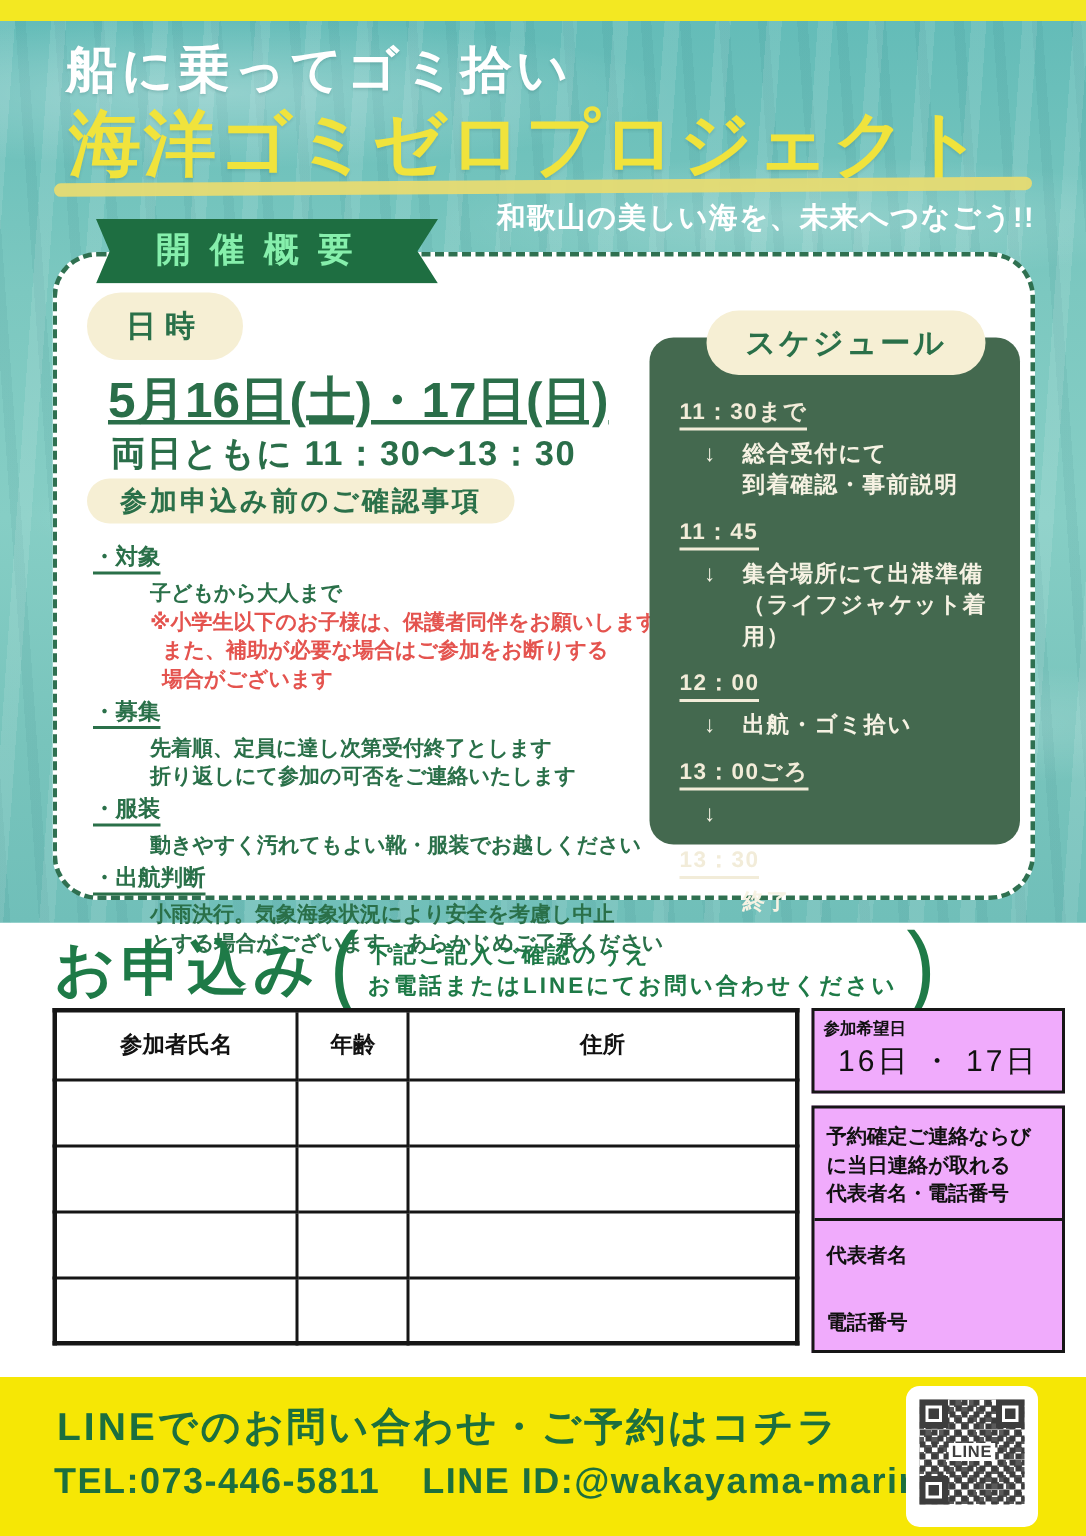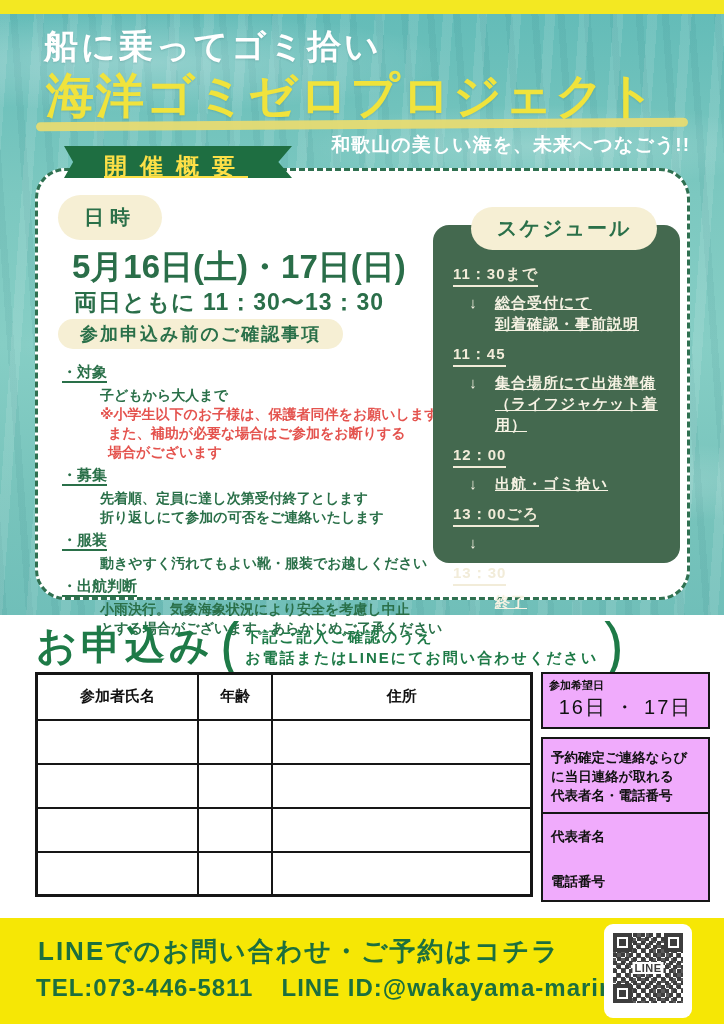--- a/index.html
+++ b/index.html
@@ -24,42 +24,42 @@
   }
 
   .title1 { position:absolute; left:44px; top:24px; font-size:34px; color:#ffffff; letter-spacing:3px; text-shadow:0 1px 2px rgba(0,60,60,.15); }
   .title2 { position:absolute; left:46px; top:64px; font-size:48px; color:#f0e33c; letter-spacing:2px; text-shadow:0 1px 2px rgba(0,60,60,.12); white-space:nowrap; }
   .brush-underline { position:absolute; left:36px; top:120px; width:652px; height:9px; background:#e6db72; border-radius:5px; transform:rotate(-0.4deg); opacity:.95; }
   .tagline { position:absolute; right:34px; top:132px; font-size:19px; color:#ffffff; letter-spacing:1px; }
 
   
   .panel { position:absolute; left:35px; top:168px; width:655px; height:432px; background:#ffffff; border:3px dashed #2f7050; border-radius:30px; }
 
-  .ribbon { position:absolute; left:64px; top:146px; height:32px; line-height:40px; padding:0 44px 0 40px; background:#1e6e41; color:#fde047; font-size:23px; letter-spacing:13px; z-index:5; clip-path:polygon(0 0,100% 0,94% 50%,100% 100%,0 100%,4% 50%);text-decoration:underline; }
+  .ribbon { position:absolute; left:64px; top:146px; height:43px; line-height:40px; padding:0 44px 0 40px; background:#1e6e41; color:#86efac; font-size:23px; letter-spacing:13px; z-index:5; clip-path:polygon(0 0,100% 0,94% 50%,100% 100%,0 100%,4% 50%); }
 
   .pill { background:#f6efd4; color:#2a7049; border-radius:24px; display:inline-block; }
   .pill-datetime { position:absolute; left:20px; top:24px; padding:9px 26px; font-size:20px; letter-spacing:6px; }
-  .date-line { position:absolute; left:34px; top:74px; font-size:33px; color:#2a6e49; letter-spacing:0px; white-space:nowrap; }
+  .date-line { position:absolute; left:34px; top:74px; font-size:33px; color:#2a6e49; letter-spacing:0px; white-space:nowrap;text-decoration:underline; }
   .time-line { position:absolute; left:36px; top:116px; font-size:23px; color:#2a6e49; letter-spacing:1px; }
   .pill-confirm { position:absolute; left:20px; top:148px; padding:3px 22px; font-size:18px; letter-spacing:2px; }
 
   .confirm-list { position:absolute; left:24px; top:188px; width:392px; font-size:14px; line-height:19px; color:#2a7049; }
   .cl-title { display:inline-block; font-size:15px; border-bottom:2px solid #2a7049; margin:3px 0 3px 0; padding-bottom:0px; }
   .cl-line { padding-left:38px; }
   .cl-line.red { color:#e4534e; }
   .cl-line.red-indent { color:#e4534e; padding-left:46px; }
 
   
   .schedule-box { position:absolute; left:395px; top:54px; width:247px; height:338px; background:#44694f; border-radius:16px; padding:40px 12px 0 18px; }
   .schedule-pill { position:absolute; left:433px; top:36px; padding:8px 26px; font-size:20px; letter-spacing:2px; z-index:6; box-shadow:0 0 0 2px rgba(255,255,255,.0); }
   .sch-entry { margin-bottom:11px; }
   .sch-time { color:#f2ecd9; font-size:15px; display:inline-block; border-bottom:2px solid #f2ecd9; margin-left:2px; padding-bottom:1px; letter-spacing:1px; }
   .sch-row { display:flex; color:#f6f2e3; font-size:15px; line-height:21px; margin-top:5px; }
   .sch-arrow { width:44px; text-align:center; flex:none; }
-  .sch-desc { flex:1; letter-spacing:1px;text-decoration:underline; }
+  .sch-desc { flex:1; letter-spacing:1px; }
 
   
   .apply-header { position:absolute; left:36px; top:616px; display:flex; align-items:center; color:#1e7a47; }
   .apply-title { font-size:40px; letter-spacing:4px; }
   .paren { font-size:58px; font-weight:normal; line-height:58px; margin:0 6px; transform:scaleY(1.1); }
   .apply-note { font-size:15px; line-height:21px; letter-spacing:2px; padding-top:4px; }
 
   .form-table { position:absolute; left:35px; top:672px; width:498px; border-collapse:collapse; }
   .form-table, .form-table th, .form-table td { border:2px solid #161616; }
   .form-table { border-width:3px; }

